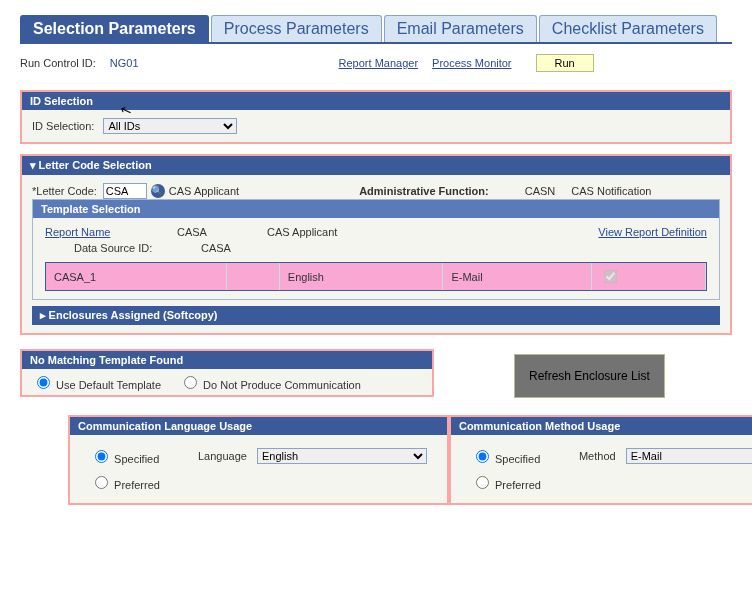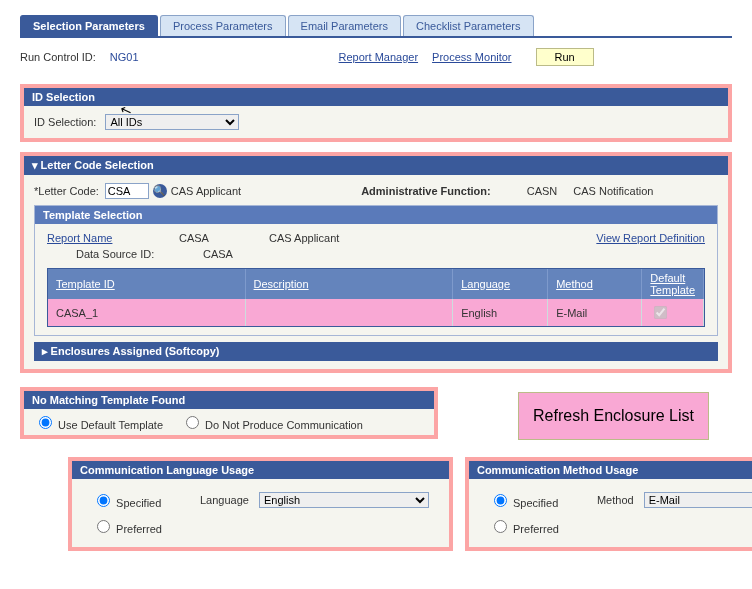--- a/index.html
+++ b/index.html
@@ -18,21 +18,21 @@
   }
   .tab {
     padding: 4px 12px;
     margin-right: 2px;
     border: 1px solid #8aa3c8;
     border-bottom: none;
     background: #d6e4f4;
     color: #3a5a9a;
     cursor: pointer;
     border-radius: 3px 3px 0 0;
-    font-size: 11px;
+    font-size: 16px;
   }
   .tab.active {
     background: #3a5a9a;
     color: #fff;
     border-color: #3a5a9a;
     font-weight: bold;
   }
   .run-row {
     display: flex;
     align-items: center;
@@ -54,21 +54,21 @@
   }
   .run-btn {
     background: #ffffcc;
     border: 1px solid #bb8;
     padding: 2px 18px;
     cursor: pointer;
     font-size: 11px;
     margin-left: 10px;
   }
   .section {
-    border: 4px solid #fca5a5;
+    border: 2px solid #fca5a5;
     margin-bottom: 6px;
   }
   .section-hdr {
     background: #3a5a9a;
     color: #fff;
     padding: 3px 8px;
     font-weight: bold;
   }
   .section-body {
     padding: 8px 10px;
@@ -94,21 +94,21 @@
     margin:0 4px; cursor:pointer;
   }
   .sub-hdr {
     background: #5a7aba;
     color:#fff;
     padding: 3px 8px;
     font-weight:bold;
   }
   .inner-box {
     border:1px solid #a6b6d6;
-    margin-top:6px;
+    margin-top:0;
   }
   .row-flex {
     display:flex;
     align-items:center;
     padding:3px 12px;
   }
   .col-link {
     color:#2a4a9a;
     text-decoration:underline;
     cursor:pointer;
@@ -156,35 +156,35 @@
   .collapsible {
     background:#3a5a9a;
     color:#fff;
     padding:3px 8px;
     font-weight:bold;
     margin-top:6px;
     cursor:pointer;
   }
   .twocol {
     display:flex;
-    gap:12px;
+    gap:0;
     align-items:flex-start;
     margin-top:12px;
     padding-left:48px;
   }
   .twocol > div {
     flex:1;
   }
   .radio-row { display:flex; align-items:center; padding:4px 10px; }
   .radio-row label { margin-right:18px; }
   .lang-sel { width:170px; }
   .meth-sel { width:170px; }
   .refresh-btn {
-    background:#f9a8d4; border:1px solid #bb8;
-    padding:14px 14px; cursor:pointer; font-size:16px;
+    background:#737373; border:1px solid #bb8;
+    padding:14px 14px; cursor:pointer; font-size:12px;
   }
   .matching-wrap {
     display:flex;
     align-items:center;
     gap:80px;
     margin-top:14px;
   }
   .matching-box {
     width:410px;
   }
@@ -250,27 +250,20 @@
           <a class="col-link">View Report Definition</a>
         </div>
         <div class="row-flex" style="padding:0;">
           <span style="width:127px; font-weight:normal;padding-left:29px;">Data Source ID:</span>
           <span>CASA</span>
         </div>
 
         <div style="margin-top:8px; border:1px solid #3a5a9a;">
           <table class="table">
             <tbody>
-                <tr>
-              <th style="width:190px;">Template ID</th>
-              <th style="width:200px;">Description</th>
-              <th style="width:80px;">Language</th>
-              <th style="width:80px;">Method</th>
-              <th>Default Template</th>
-            </tr>
             <tr>
               <td>CASA_1</td>
               <td></td>
               <td>English</td>
               <td>E-Mail</td>
               <td><input type="checkbox" checked="" disabled="" class="chk-default" style=""></td>
             </tr>
           </tbody>
             </table>
         </div>

